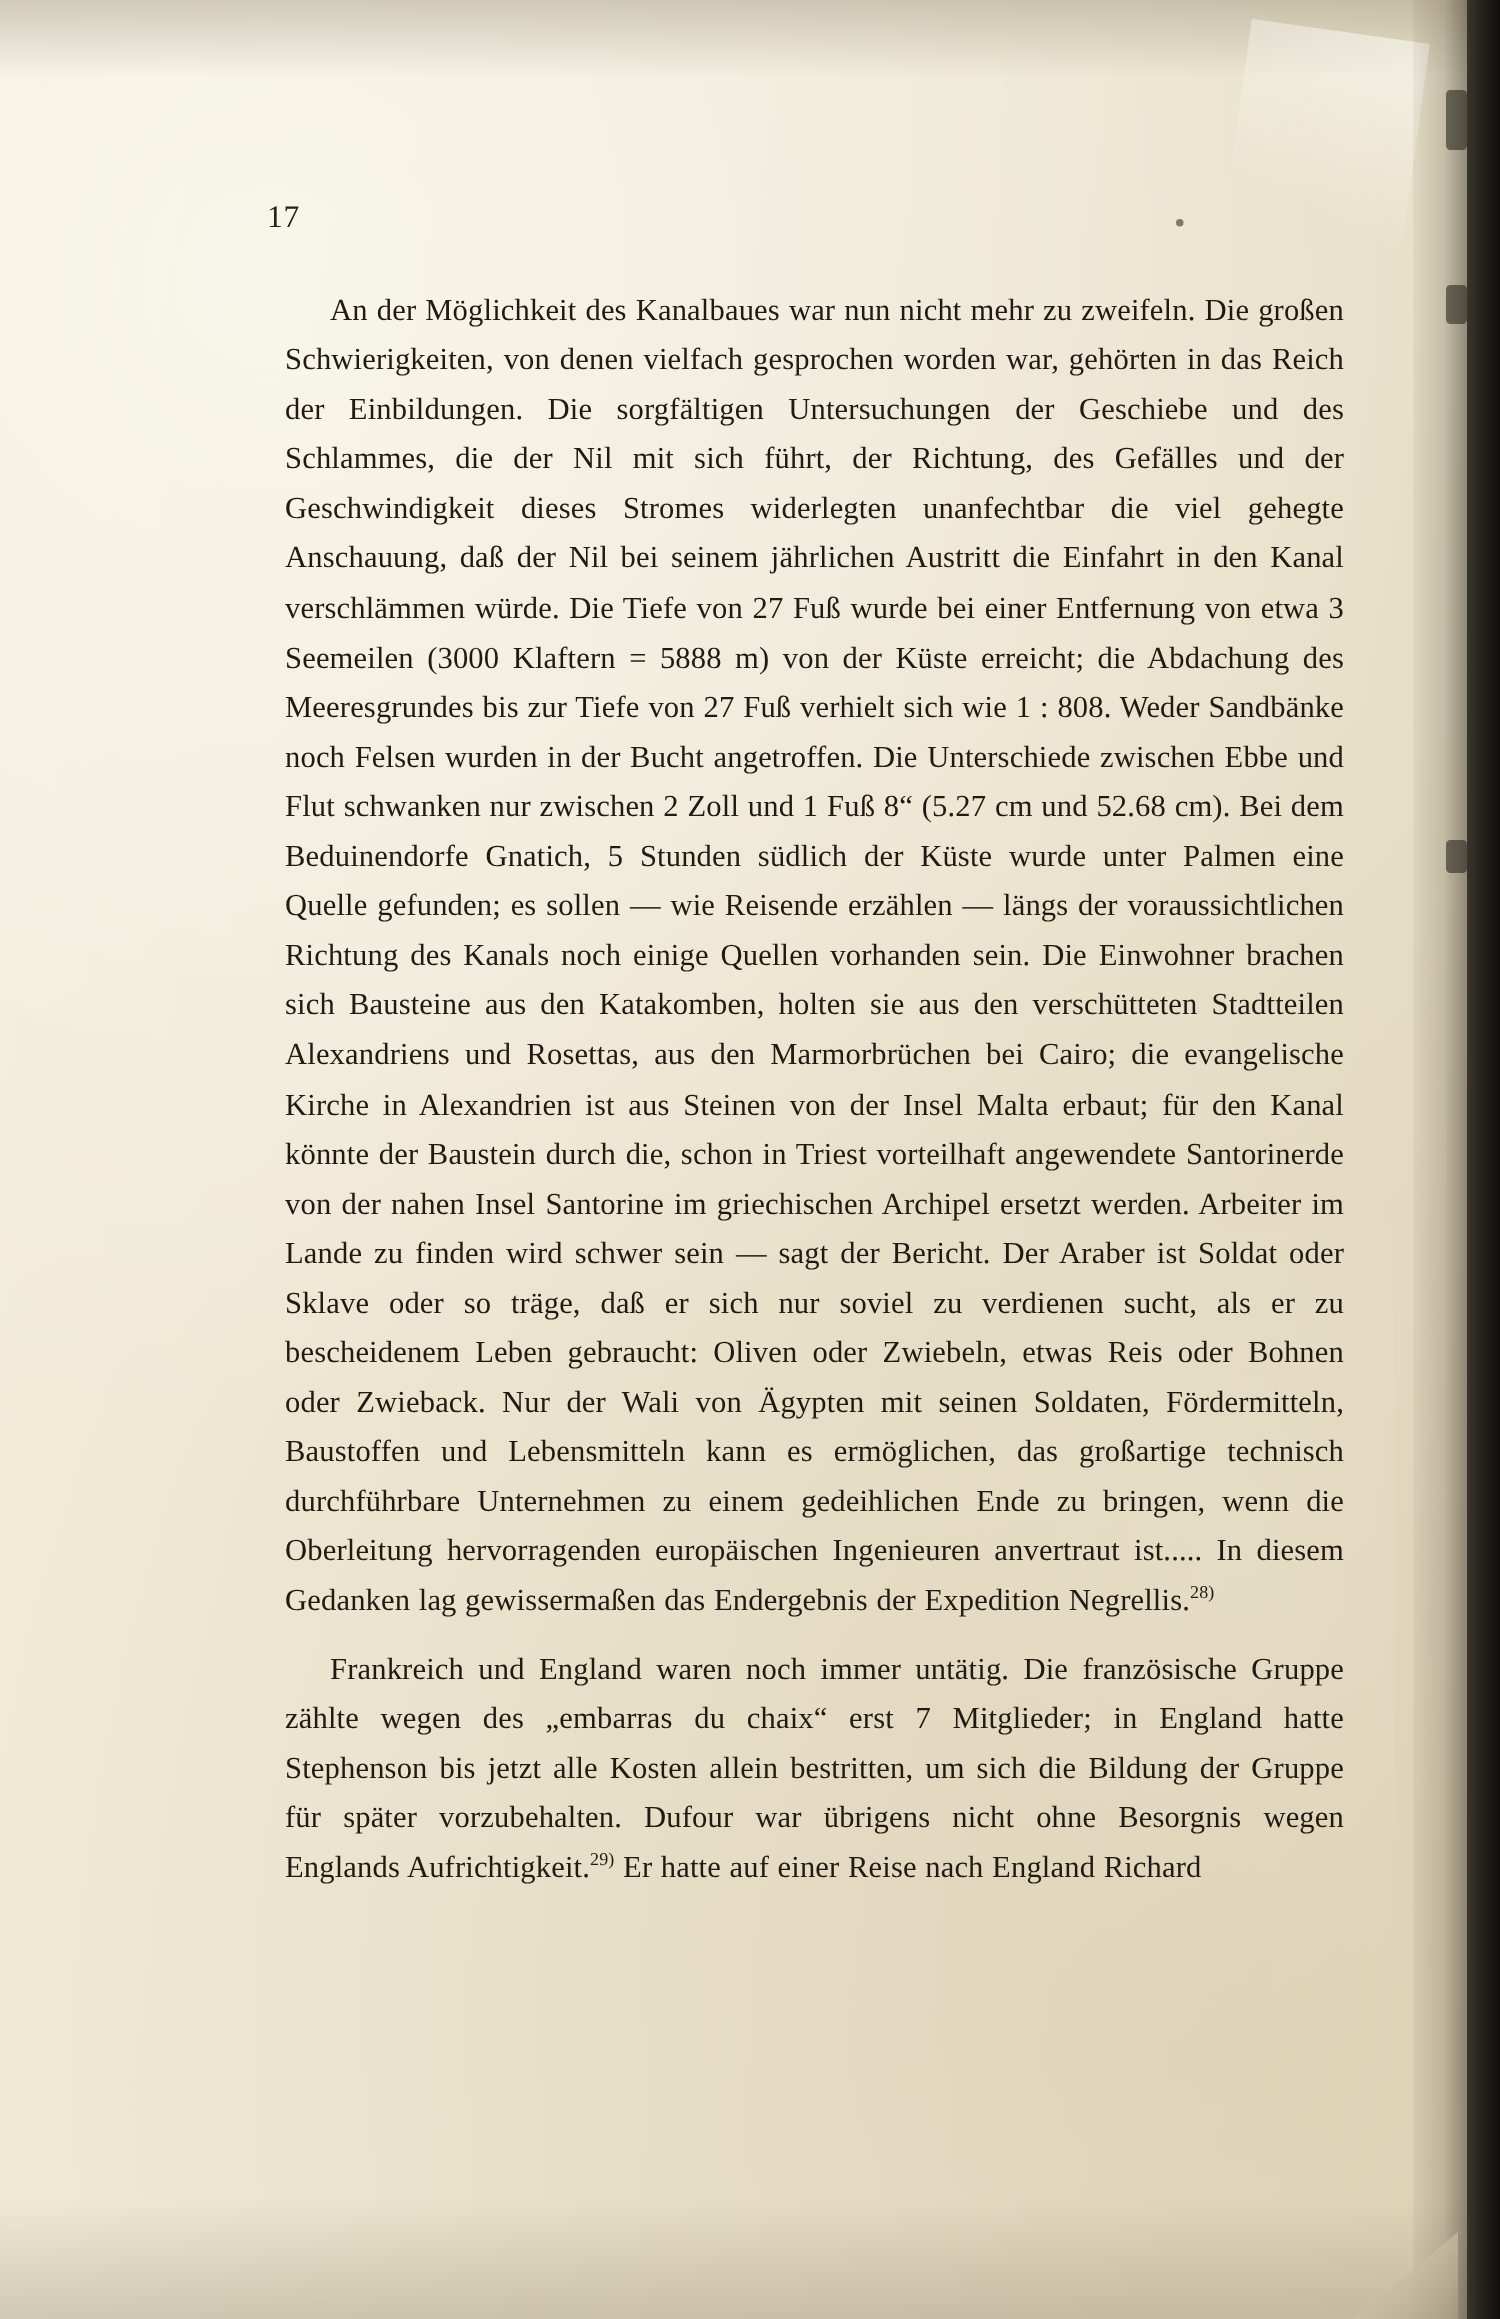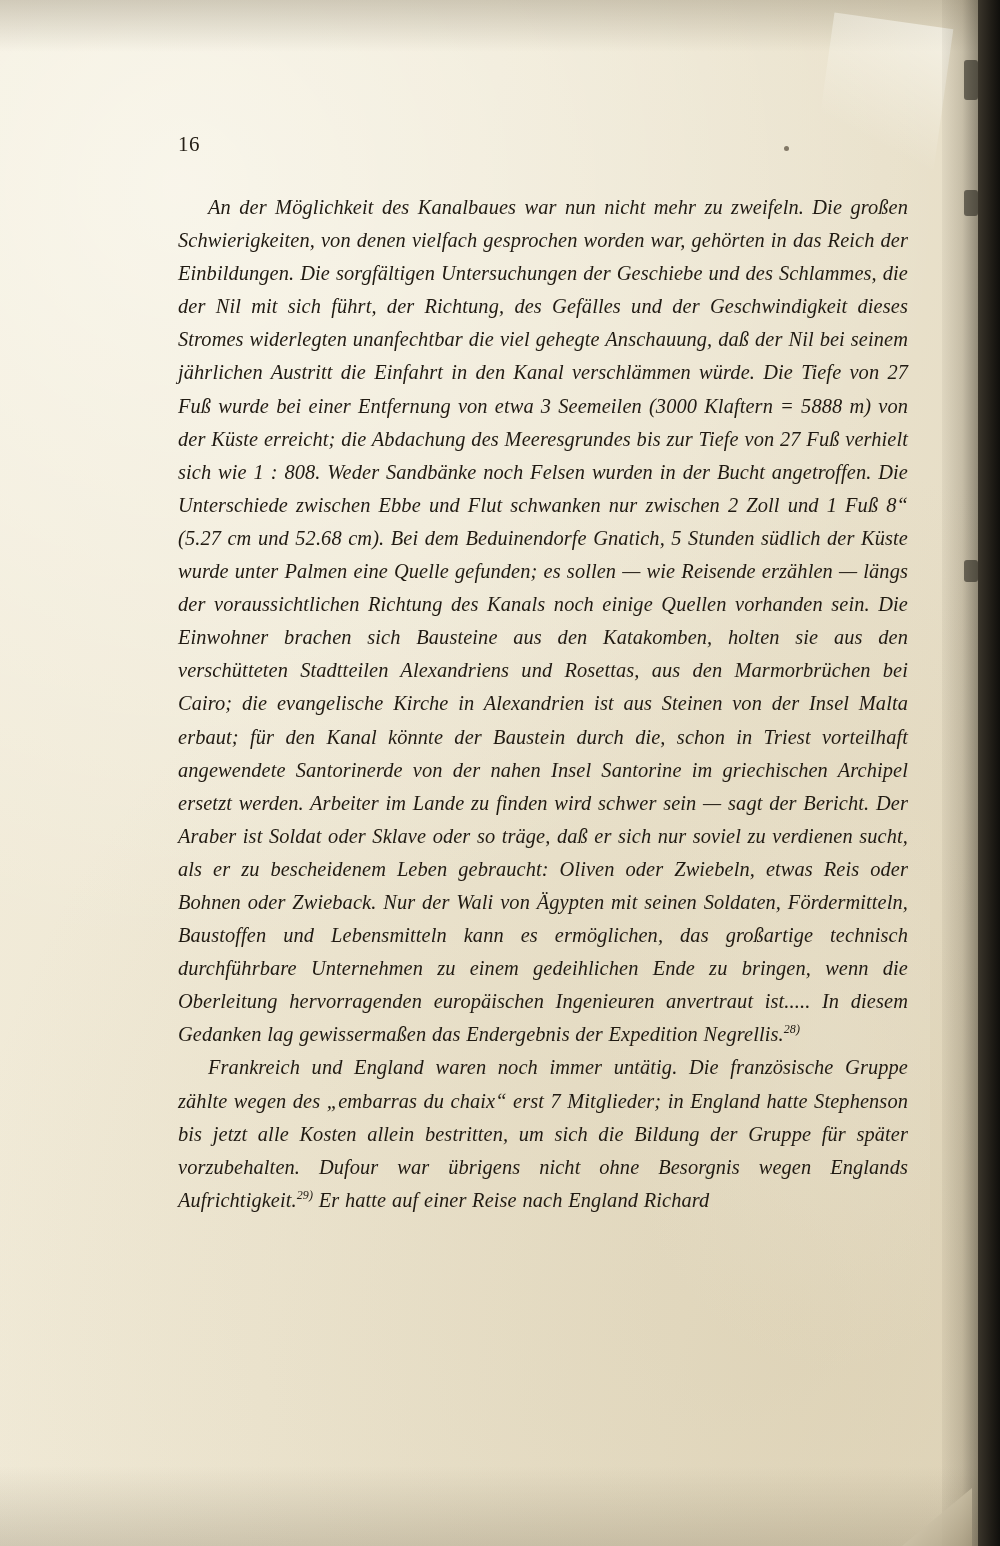--- a/index.html
+++ b/index.html
@@ -126,29 +126,28 @@
     left: 784px;
     top: 146px;
     width: 5px;
     height: 5px;
     border-radius: 50%;
     background: #5d5341;
     opacity: 0.75;
   }
 
   p.body {
-    margin: 0;
+    margin: 12px;
     font-size: 20.4px;
     line-height: 33.1px;
     color: #201a12;
     text-align: justify;
     text-justify: inter-word;
     letter-spacing: 0.1px;
     word-spacing: 0.5px;
-    font-style: italic;
   }
   p.body + p.body {
     margin-top: 0;
   }
   .indent {
     display: inline-block;
     width: 30px;
   }
   sup {
     font-size: 12px;
@@ -172,21 +171,21 @@
 
 <div class="page-scan">
   <div class="paper-tone"></div>
   <div class="paper-edge-top"></div>
   <div class="paper-edge-bottom"></div>
   <div class="crease"></div>
   <div class="ink-fade"></div>
 
   <div class="text-block">
     <div class="header-row">
-      <div class="folio">16</div>
+      <div class="folio">17</div>
     </div>
 
     <p class="body"><span class="indent"></span><span>An der Möglichkeit des Kanalbaues war nun nicht mehr zu zweifeln. Die großen Schwierigkeiten, von denen vielfach gesprochen worden war, gehörten in das Reich der Einbildungen. Die sorgfältigen Untersuchungen der Geschiebe und des Schlammes, die der Nil mit sich führt, der Richtung, des Gefälles und der Geschwindigkeit dieses Stromes widerlegten unanfechtbar die viel gehegte Anschauung, daß der Nil bei seinem jährlichen Austritt die Einfahrt in den Kanal verschlämmen würde. Die Tiefe von 27 Fuß wurde bei einer Entfernung von etwa 3 Seemeilen (3000 Klaftern = 5888 m) von der Küste erreicht; die Abdachung des Meeresgrundes bis zur Tiefe von 27 Fuß verhielt sich wie 1 : 808. Weder Sandbänke noch Felsen wurden in der Bucht angetroffen. Die Unterschiede zwischen Ebbe und Flut schwanken nur zwischen 2 Zoll und 1 Fuß 8“ (5.27 cm und 52.68 cm). Bei dem Beduinendorfe Gnatich, 5 Stunden südlich der Küste wurde unter Palmen eine Quelle gefunden; es sollen — wie Reisende erzählen — längs der voraussichtlichen Richtung des Kanals noch einige Quellen vorhanden sein. Die Einwohner brachen sich Bausteine aus den Katakomben, holten sie aus den verschütteten Stadtteilen Alexandriens und Rosettas, aus den Marmorbrüchen bei Cairo; die evangelische Kirche in Alexandrien ist aus Steinen von der Insel Malta erbaut; für den Kanal könnte der Baustein durch die, schon in Triest vorteilhaft angewendete Santorinerde von der nahen Insel Santorine im griechischen Archipel ersetzt werden. Arbeiter im Lande zu finden wird schwer sein — sagt der Bericht. Der Araber ist Soldat oder Sklave oder so träge, daß er sich nur soviel zu verdienen sucht, als er zu bescheidenem Leben gebraucht: Oliven oder Zwiebeln, etwas Reis oder Bohnen oder Zwieback. Nur der Wali von Ägypten mit seinen Soldaten, Fördermitteln, Baustoffen und Lebensmitteln kann es ermöglichen, das großartige technisch durchführbare Unternehmen zu einem gedeihlichen Ende zu bringen, wenn die Oberleitung hervorragenden europäischen Ingenieuren anvertraut ist..... In diesem Gedanken lag gewissermaßen das Endergebnis der Expedition Negrellis.</span><sup>28)</sup></p>
 
     <p class="body"><span class="indent"></span><span>Frankreich und England waren noch immer untätig. Die französische Gruppe zählte wegen des „embarras du chaix“ erst 7 Mitglieder; in England hatte Stephenson bis jetzt alle Kosten allein bestritten, um sich die Bildung der Gruppe für später vorzubehalten. Dufour war übrigens nicht ohne Besorgnis wegen Englands Aufrichtigkeit.</span><sup>29)</sup><span> Er hatte auf einer Reise nach England   Richard</span></p>
   </div>
 
   <div class="head-dot"></div>
 
   <div class="binding"></div>

